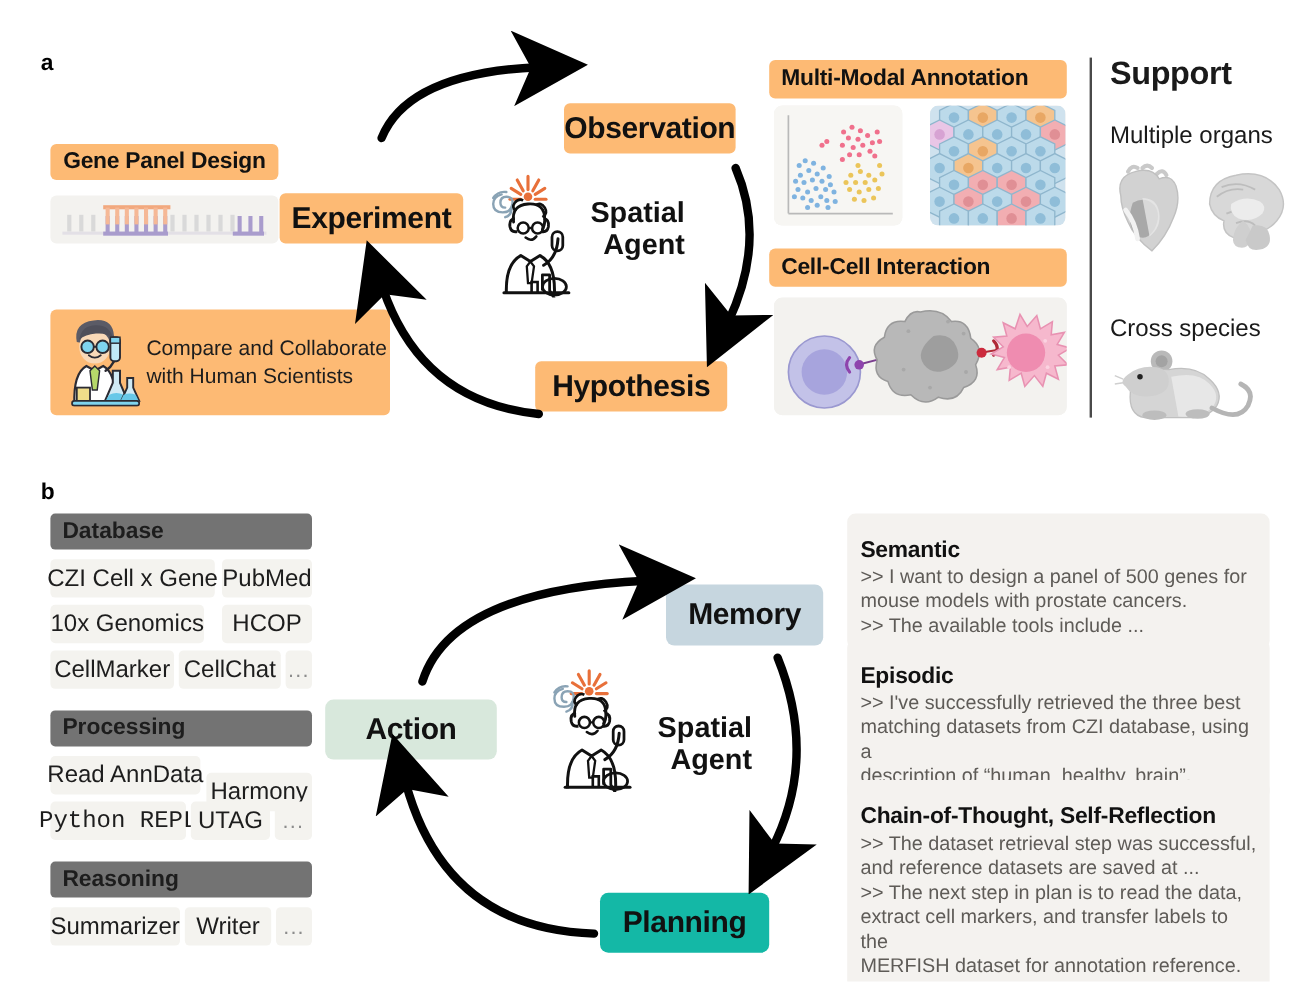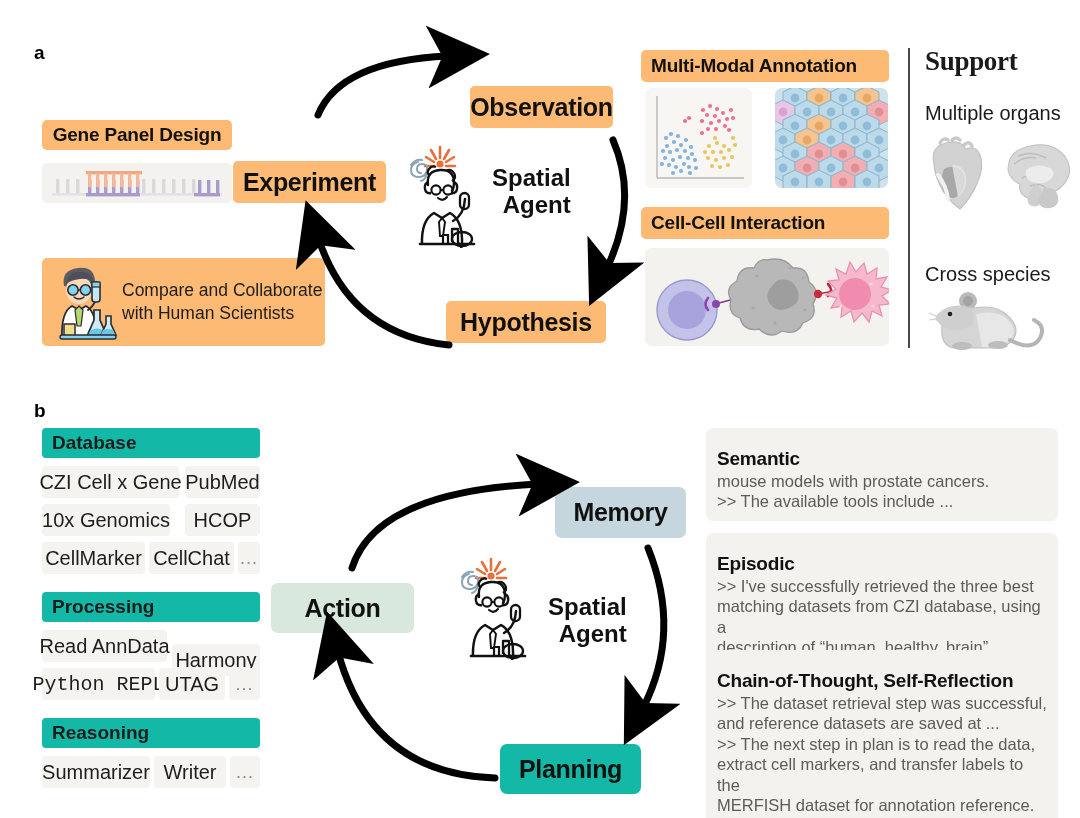--- a/index.html
+++ b/index.html
@@ -70,21 +70,21 @@
   
   .chip {
     position: absolute;
     background: #f4f3ef;
     border-radius: 4px;
     display: flex; align-items: center; justify-content: center;
     font-size: 20px;
     color: #1d1d1d;
     white-space: nowrap;
   }
-  .chip.head { background: #14b8a6; font-weight: bold; font-size: 19px; justify-content: flex-start; padding-left: 10px; }
+  .chip.head { background: #737373; font-weight: bold; font-size: 19px; justify-content: flex-start; padding-left: 10px; }
   .chip.ell { color: #8c8c8c; font-size: 18px; letter-spacing: 1px; }
 
   
   .memcard {
     position: absolute;
     background: #f4f2ef;
     border-radius: 7px;
     padding: 20px 11px 9px 11px;
   }
   .memcard h4 { font-size: 19px; font-weight: bold; color: #111; letter-spacing: -0.2px; margin-bottom: 1px; }
@@ -460,21 +460,21 @@
       <g fill="#fbd3e1">
         <circle cx="226" cy="36" r="1.6"></circle>
           <circle cx="196" cy="58" r="1.6"></circle>
           <circle cx="228" cy="58" r="1.6"></circle>
       </g>
     </svg>
   </div>
 
   <div class="v-divider" style="left:908px; top:48px; height:300px;"></div>
 
-  <div style="position:absolute; left:925px; top:46px; font-weight:bold; font-size:27px; letter-spacing:-0.3px;font-family:Liberation Serif, serif;">Support</div>
+  <div style="position:absolute; left:925px; top:46px; font-weight:bold; font-size:27px; letter-spacing:-0.3px;">Support</div>
 
   <div class="plain-label" style="position:absolute; left:925px; top:102px;">Multiple organs</div>
 
   <div style="position:absolute; left:922px; top:135px; width:62px; height:80px;">
     <svg width="62" height="80" viewBox="0 0 62 80">
       <path d="M18 8 q3 -6 8 -3 M30 5 q4 -4 8 0 M42 10 q5 -5 8 1" stroke="#c9c9c9" stroke-width="3.4" fill="none" stroke-linecap="round"></path>
       <path d="M12 28 q-4 -16 12 -20 q14 -4 20 6 q10 -4 14 6 q4 12 -2 26 q-6 16 -18 28 q-14 -10 -20 -24 q-6 -12 -6 -22 z" fill="#d2d2d2" stroke="#c0c0c0" stroke-width="1.2"></path>
       <path d="M22 34 q10 -6 18 2 q6 8 0 20 q-8 12 -16 4 q-8 -10 -2 -26 z" fill="#a8a8a8"></path>
       <path d="M30 30 q12 0 14 12 q2 12 -8 20" fill="#eaeaea" opacity="0.75"></path>
       <path d="M16 40 q8 10 10 24" stroke="#f2f2f2" stroke-width="4" fill="none" stroke-linecap="round"></path>
@@ -589,20 +589,21 @@
     </svg>
   </div>
 
   <div class="agent-text" style="left:548px; top:594px;">
     <div>Spatial</div>
     <div>Agent</div>
   </div>
 
   <div class="memcard" style="left:706px; top:428px; width:352px;">
     <h4>Semantic</h4>
+    <p>&gt;&gt; I want to design a panel of 500 genes for</p>
     <p>mouse models with prostate cancers.</p>
     <p>&gt;&gt; The available tools include ...</p>
   </div>
 
   <div class="memcard" style="left:706px; top:533px; width:352px;">
     <h4>Episodic</h4>
     <p>&gt;&gt; I've successfully retrieved the three best</p>
     <p>matching datasets from CZI database, using a</p>
     <p>description of “human, healthy, brain”.</p>
   </div>

